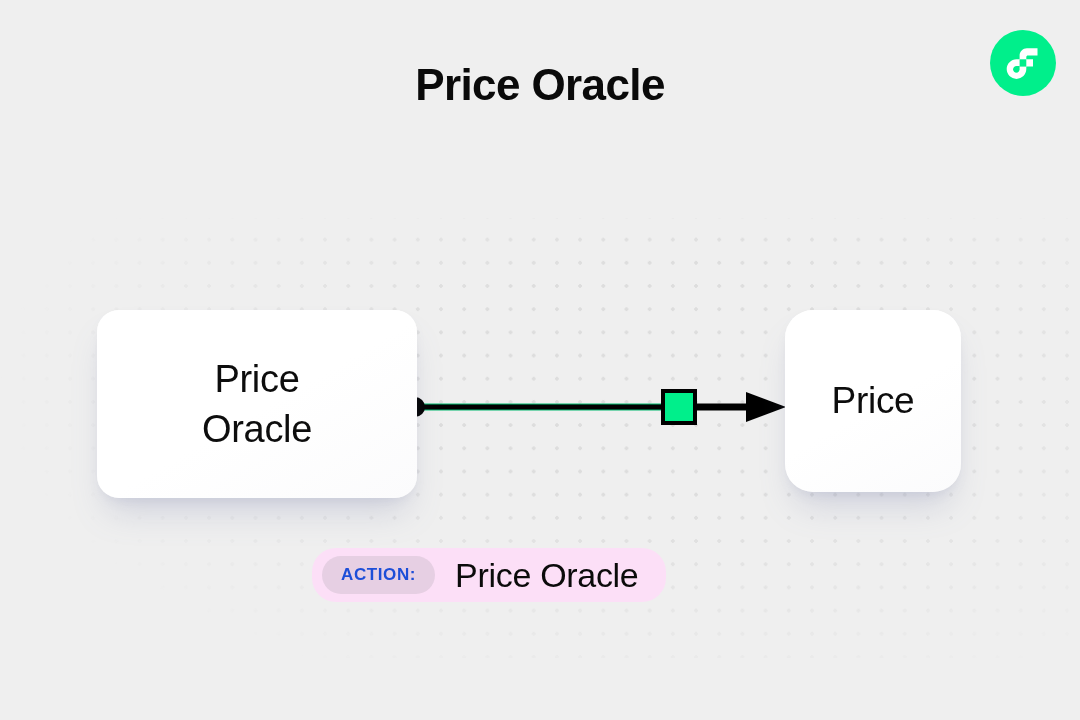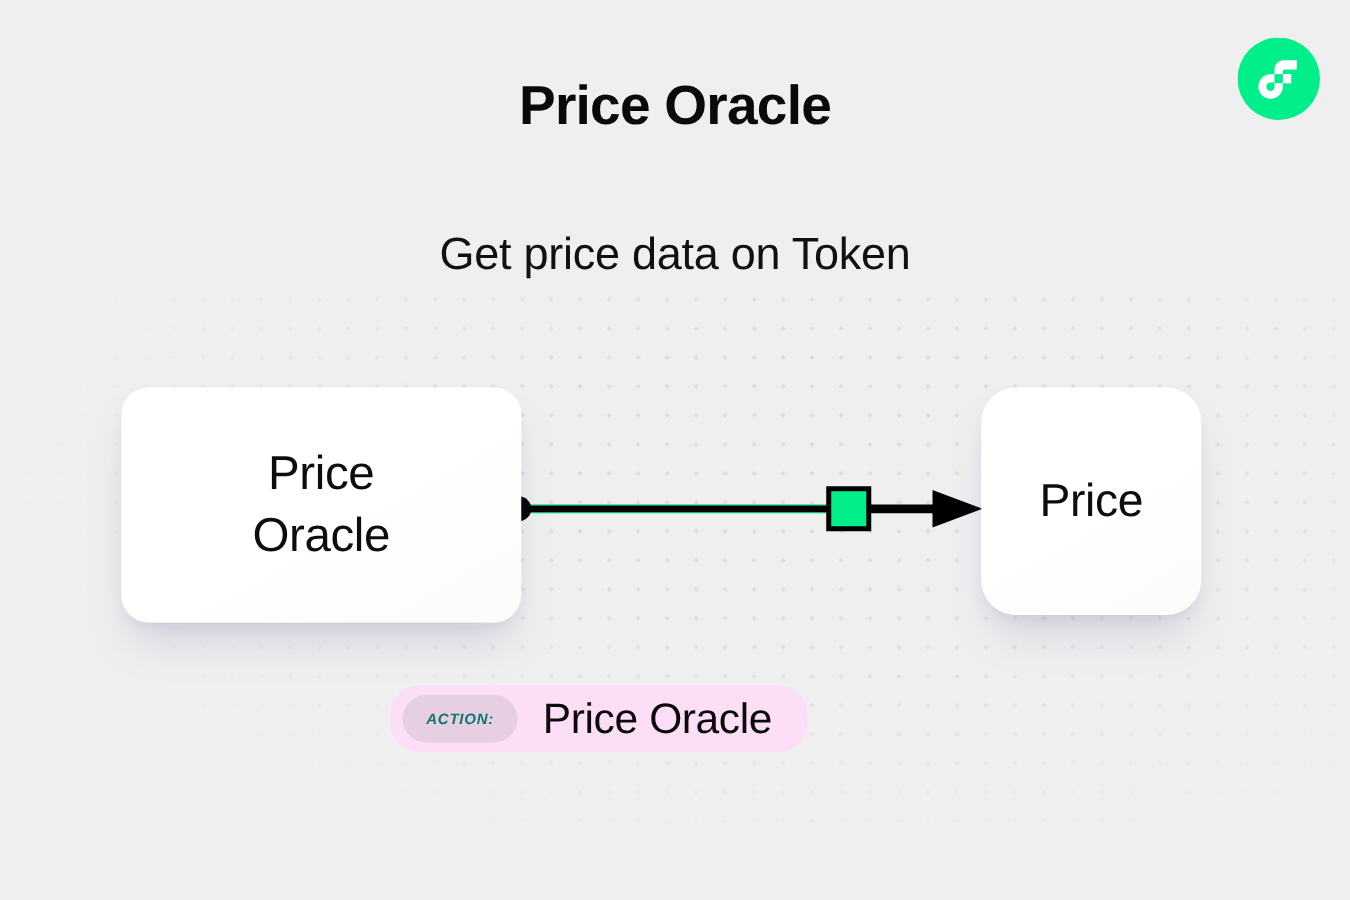--- a/index.html
+++ b/index.html
@@ -144,25 +144,24 @@
   .action-chip {
     background: #e6cfe3;
     border-radius: 20px;
     height: 38px;
     padding: 0 19px;
     display: flex;
     align-items: center;
     justify-content: center;
   }
   .action-chip-text {
-    font-size: 12px;
+    font-size: 17px;
     font-weight: 700;
     letter-spacing: 0.6px;
-    color: #0f766e;
-    font-style: italic;
+    color: #1d4ed8;
   }
   .action-value {
     margin-left: 20px;
     font-size: 34px;
     font-weight: 400;
     letter-spacing: -0.3px;
     color: #0b0b0b;
     white-space: nowrap;
   }
 </style>
@@ -176,21 +175,20 @@
   <div class="brand-logo">
     <svg viewBox="0 0 66 66" width="66" height="66" aria-hidden="true">
       <circle cx="33" cy="33" r="33" fill="#00EF8B"></circle>
       <path d="M47.5 18.2H36.9c-4.0 0-7.3 3.3-7.3 7.3v3.8h-3.1c-5.4 0-9.8 4.4-9.8 9.8s4.4 9.8 9.8 9.8 9.8-4.4 9.8-9.8v-2.6h6.7v-7.3h-6.7v-2.1c0-0.9 0.7-1.6 1.6-1.6h9.6v-7.3z" fill="#FFFFFF"></path>
       <path d="M26.5 42.7c-1.9 0-3.4-1.5-3.4-3.4s1.5-3.4 3.4-3.4h3.1v3.4c0 1.9-1.5 3.4-3.1 3.4z" fill="#00EF8B"></path>
       <rect x="29.6" y="29.3" width="6.7" height="7.3" fill="#00EF8B"></rect>
     </svg>
   </div>
 
   <div class="page-title">Price Oracle</div>
-  <div class="page-subtitle">Get price data on Token</div>
 
   <div class="graph">
 
     <svg class="edge-layer" viewBox="0 0 1080 720">
 
       <line x1="415" y1="407" x2="664" y2="407" stroke="#00B96F" stroke-width="7"></line>
 
       <line x1="415" y1="407" x2="664" y2="407" stroke="#000000" stroke-width="5"></line>
 
       <line x1="692" y1="407" x2="772" y2="407" stroke="#000000" stroke-width="7"></line>

